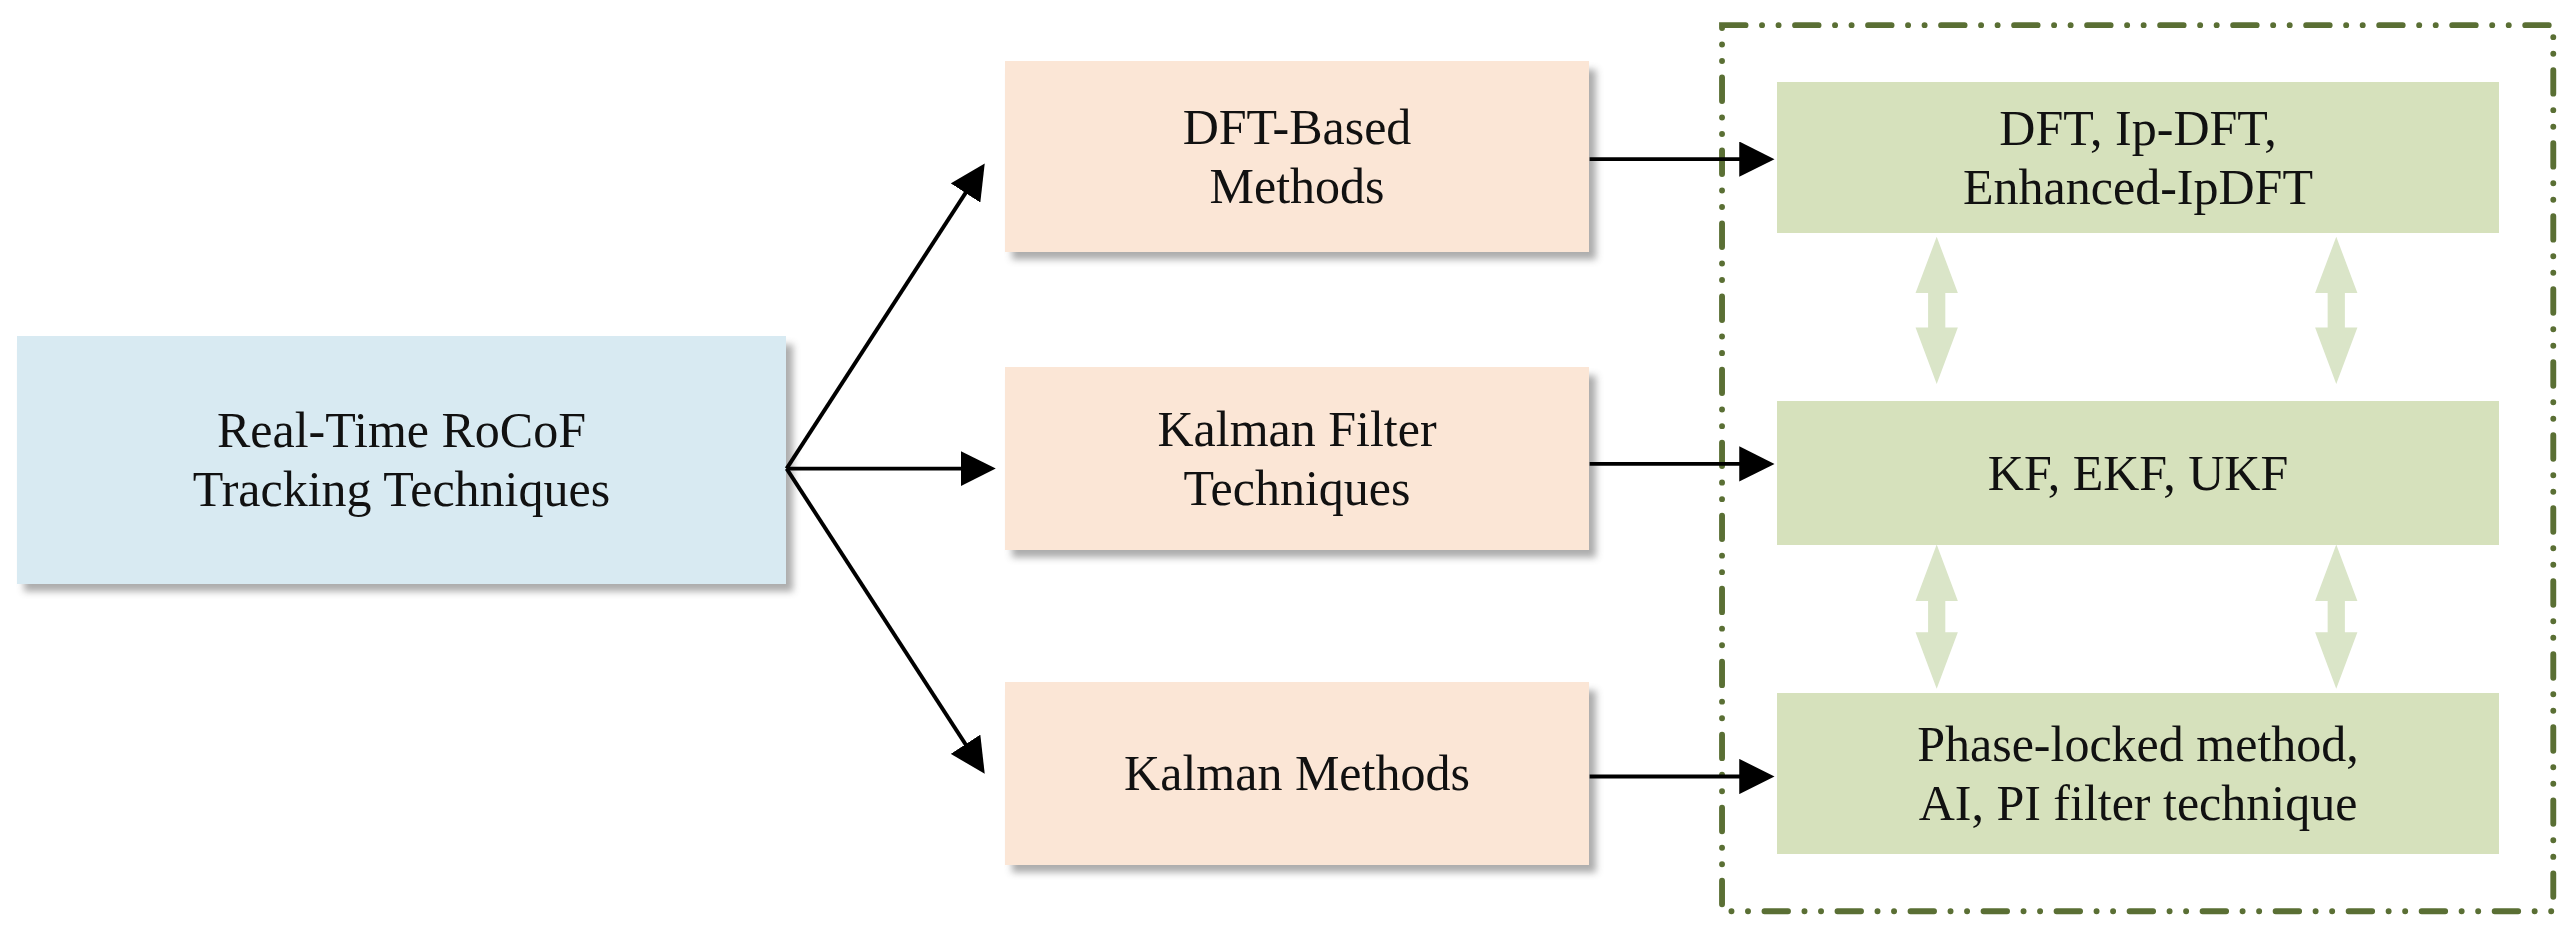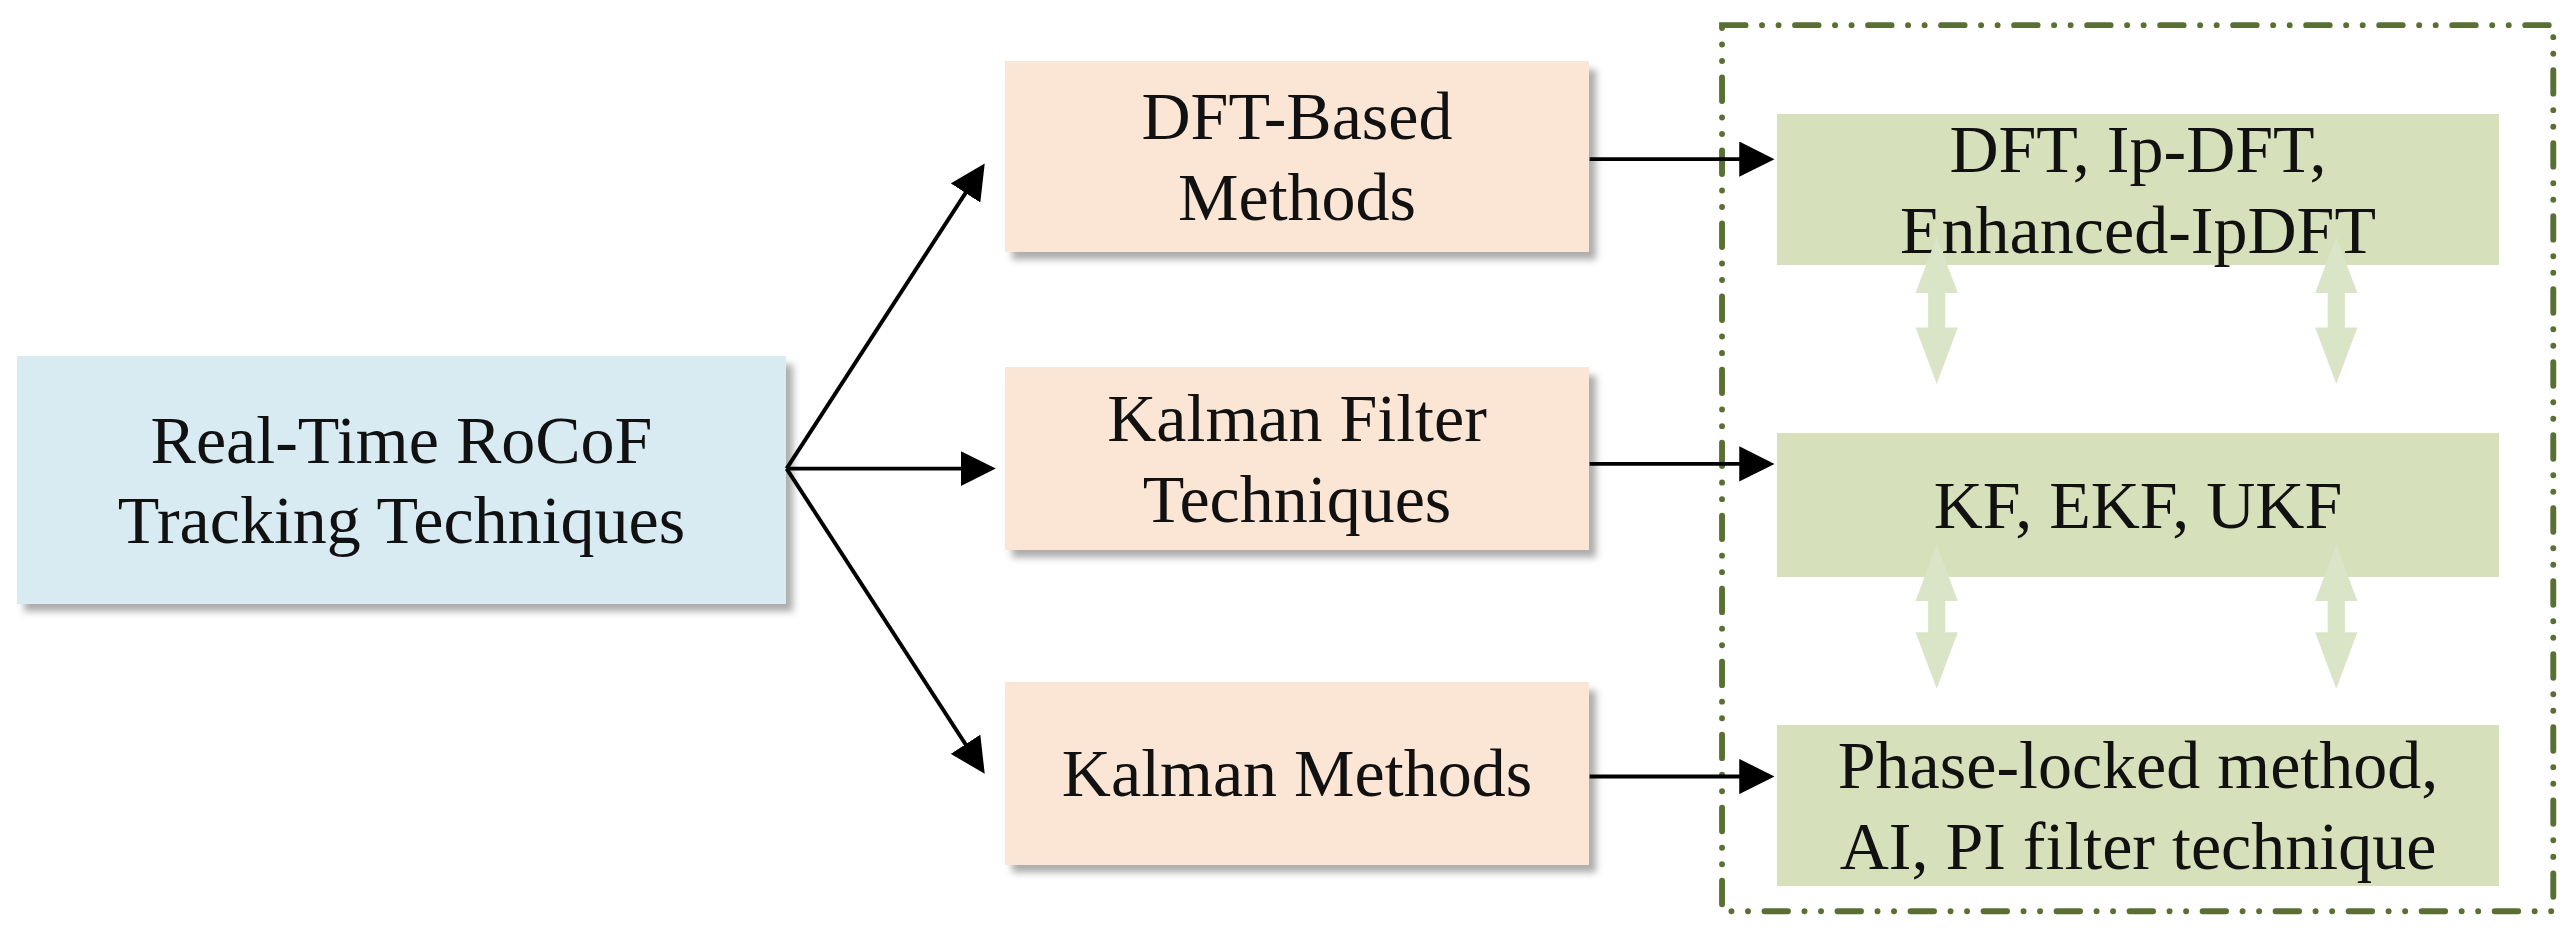--- a/index.html
+++ b/index.html
@@ -12,41 +12,40 @@
     color:#111111;
   }
   .box{
     position:absolute;
     display:flex;align-items:center;justify-content:center;
     text-align:center;
     z-index:1;
   }
   .label{
     white-space:pre-line;
-    font-size:68px;
+    font-size:50px;
     line-height:1.18;
     letter-spacing:0px;
   }
   .root{
-    left:17px;top:356px;width:769px;height:248px;
+    left:17px;top:336px;width:769px;height:248px;
     background:#D8EAF2;
     box-shadow:7px 7.8px 7px rgba(70,70,70,0.45);
   }
   .method{
     left:1005px;width:584px;
     background:#FBE6D6;
     box-shadow:7px 7.8px 7px rgba(70,70,70,0.45);
   }
   .method.m1{top:61px;height:191px;}
   .method.m2{top:367px;height:183px;font-family:Liberation Serif, serif;}
   .method.m3{top:682px;height:183px;}
   .detail{
     left:1777px;width:722px;
     background:#D6E1BC;
-    margin-top:32px;
   }
   .detail.d1{top:82px;height:151px;}
   .detail.d2{top:401px;height:144px;}
   .detail.d3{top:693px;height:161px;}
   #connector-layer{
     position:absolute;left:0;top:0;width:2576px;height:938px;
     z-index:2;pointer-events:none;
   }
   .black-line{stroke:#000000;stroke-width:5;fill:none;}
 </style>

